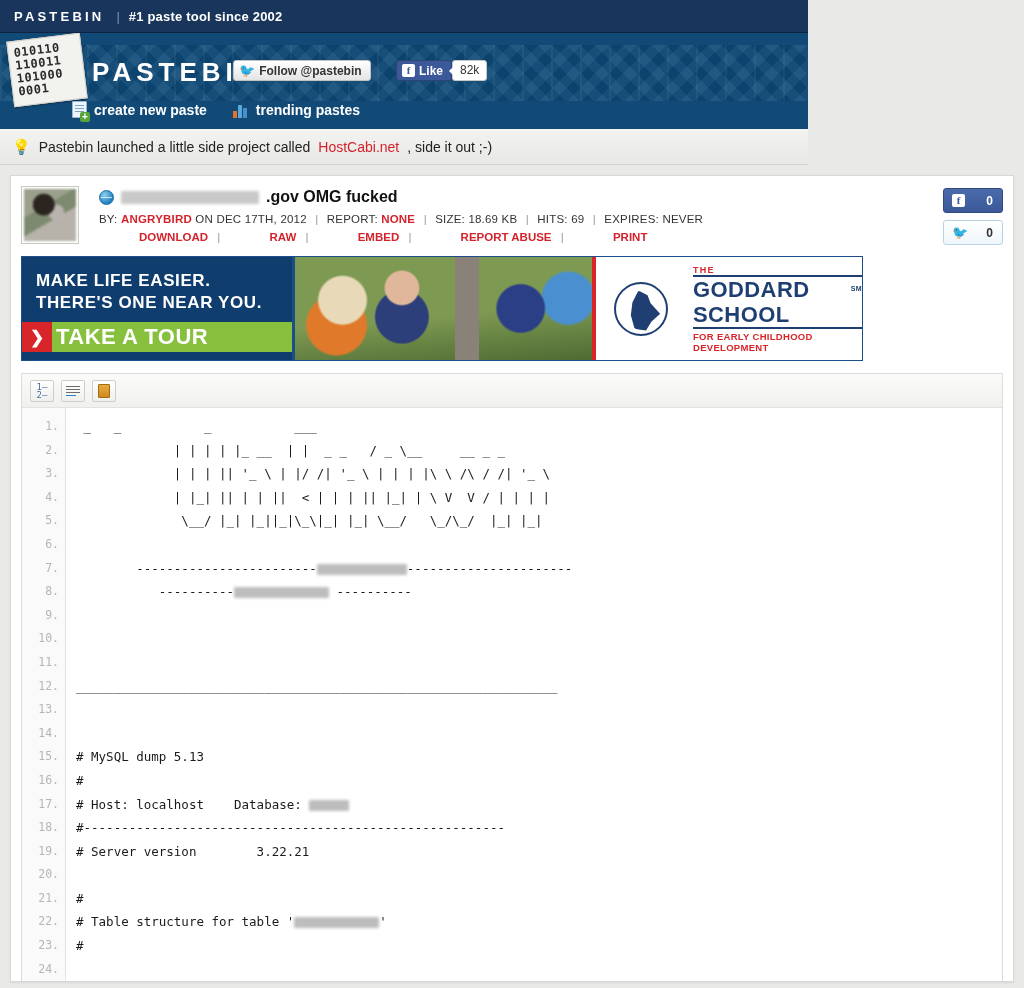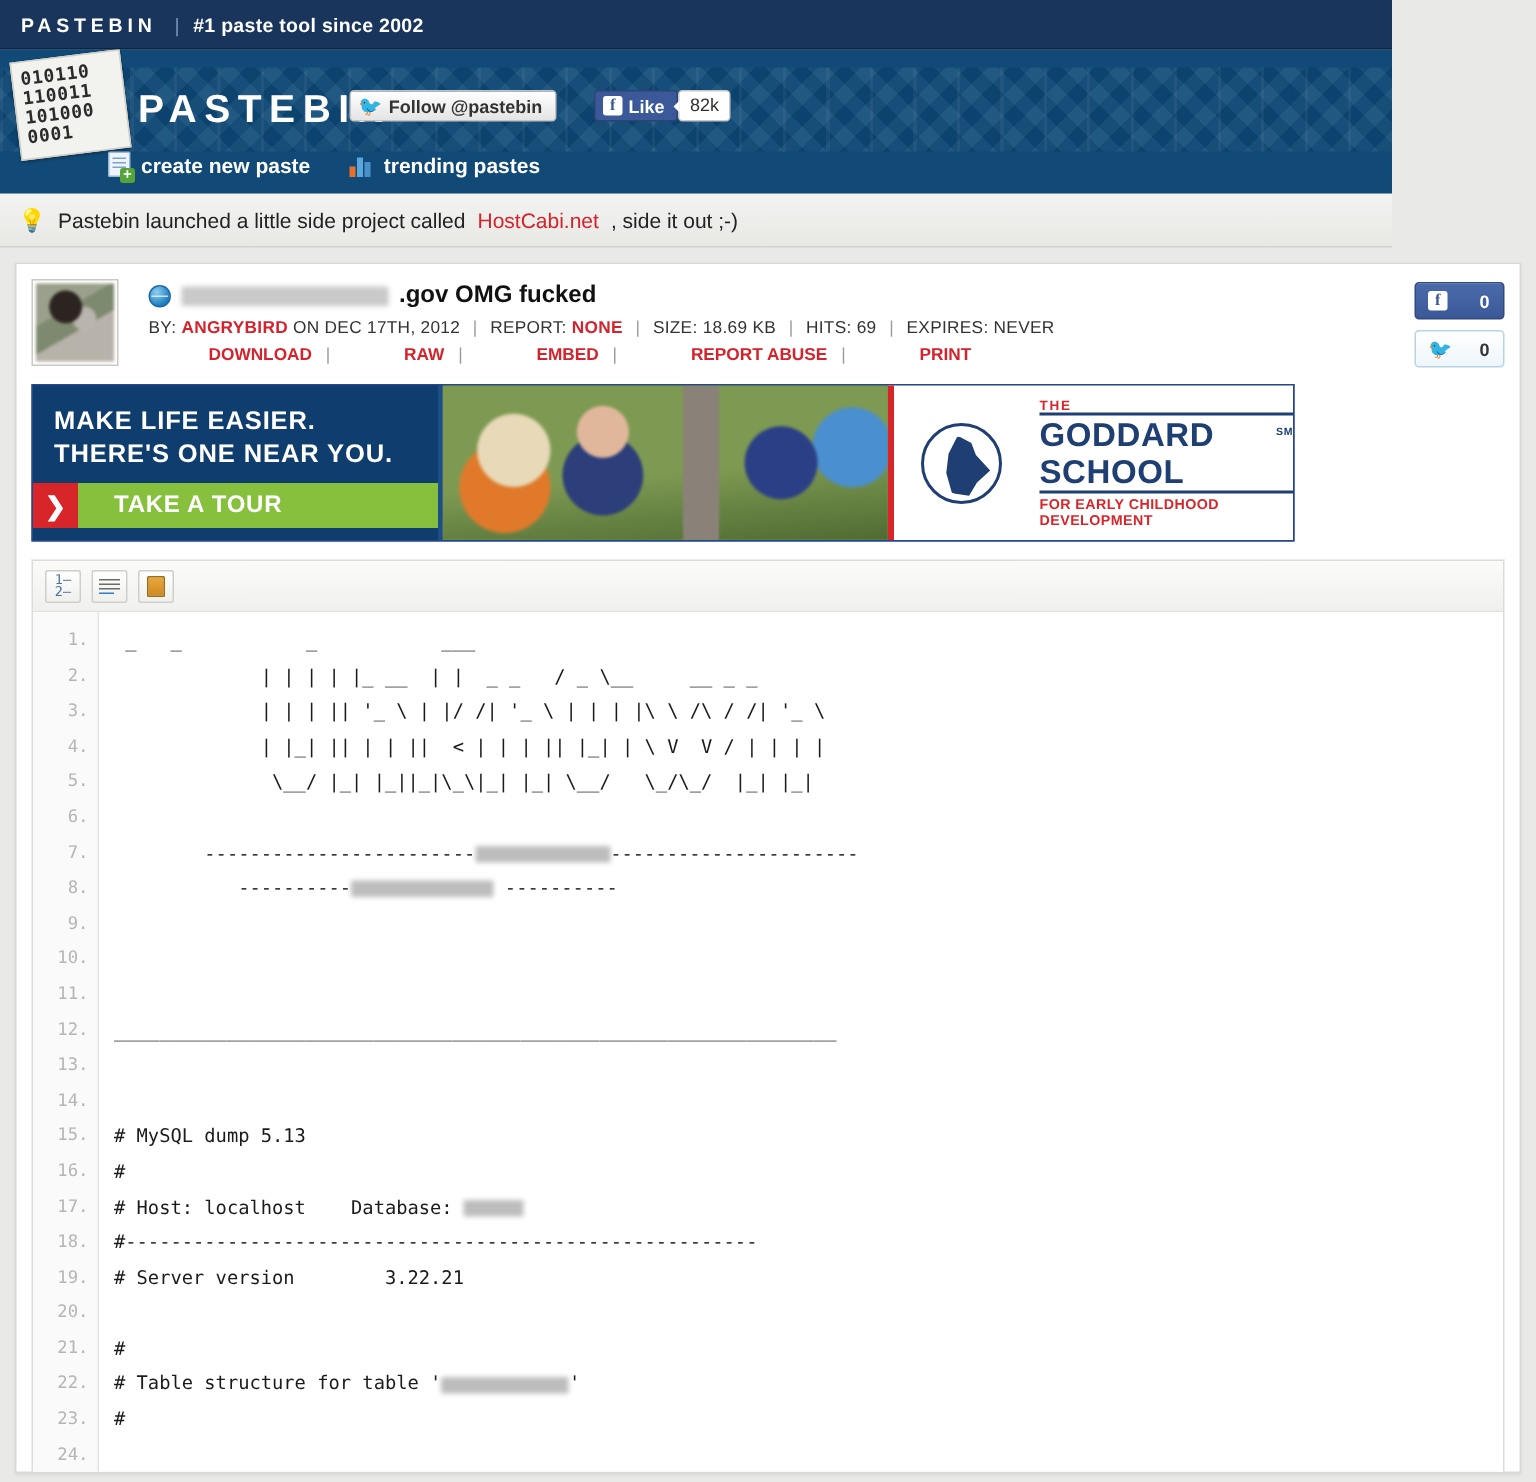--- a/index.html
+++ b/index.html
@@ -4,21 +4,21 @@
 <style>
   * { box-sizing: border-box; }
   html, body { margin:0; padding:0; }
   body {
     width:1024px; height:988px;
     background:#e9e9e7;
     font-family:"Liberation Sans", sans-serif;
     overflow:hidden;
     position:relative;
   }
-  .page { width:928px; position:relative; }
+  .page { width:808px; position:relative; }
 
   
   .topbar{
     height:33px; background:#19355b; color:#fff;
     display:flex; align-items:center; padding-left:14px;
     border-bottom:1px solid #0f2342;
   }
   .topbar .brand{ font-size:13px; font-weight:bold; letter-spacing:3.2px; }
   .topbar .sep{ margin:0 9px 0 12px; color:#7a93b5; font-size:13px; }
   .topbar .tag{ font-size:13px; font-weight:bold; letter-spacing:.2px;}
@@ -183,35 +183,35 @@
     justify-content:space-between; padding:0 9px 0 8px;
     font-size:12px; font-weight:bold;
   }
   .s-fb{ background:linear-gradient(#4a6bab,#3b5998); border:1px solid #32497c; color:#fff; }
   .s-tw{ background:linear-gradient(#ffffff,#eef6fb); border:1px solid #b7d4e6; color:#333; }
   .bird{ color:#3aa3dd; font-size:13px; }
 
   
   .ad{
     margin:12px 0 0 0; width:842px; height:105px; display:flex;
-    border:1px solid #1c4f8a; background:#4c1d95;
+    border:1px solid #1c4f8a; background:#c4b5fd;
   }
   .ad-left{ width:270px; background:#0f3d6e; position:relative; color:#fff; }
   .ad-left .l1{
     padding:13px 0 0 14px; font-size:17px; font-weight:bold; letter-spacing:.6px; line-height:22px;
   }
   .ad-tour{
     position:absolute; left:0; bottom:8px; height:30px; width:100%;
     background:#86c03c; display:flex; align-items:center;
   }
   .ad-tour .chev{
     width:30px;height:30px;background:#d8252a;color:#fff;font-size:17px;font-weight:bold;
     display:flex;align-items:center;justify-content:center;
   }
-  .ad-tour .txt{ font-size:16px; font-weight:bold; margin-left:24px; letter-spacing:.5px; }
+  .ad-tour .txt{ font-size:22px; font-weight:bold; margin-left:4px; letter-spacing:.5px; }
   .ad-photo{
     width:300px; position:relative; overflow:hidden; border-left:3px solid #1c4f8a;
     background:
       linear-gradient(180deg,#6f8f4a 0 100%);
   }
   .ad-photo .blobs{
     position:absolute; inset:0;
     background:
       radial-gradient(circle at 16% 42%, #e8d9b8 0 9%, rgba(0,0,0,0) 10%),
       radial-gradient(circle at 14% 66%, #e07a2a 0 11%, rgba(0,0,0,0) 12%),

